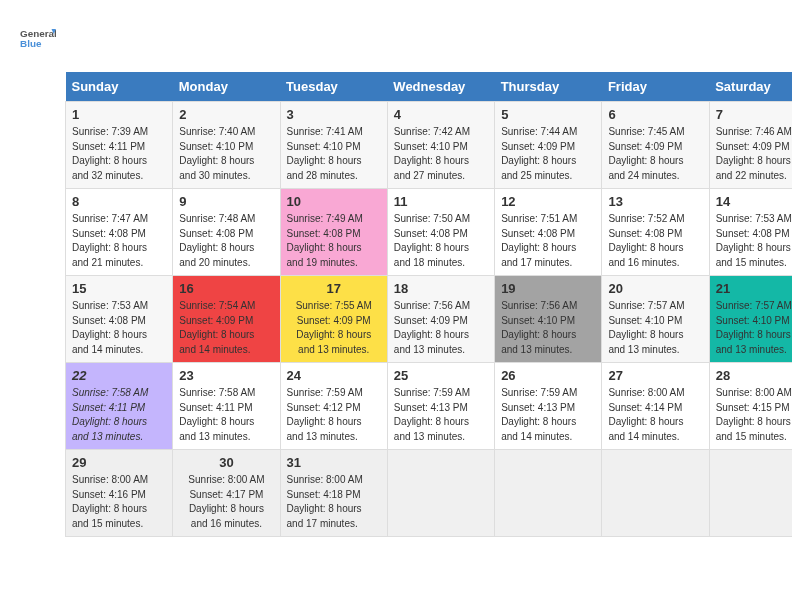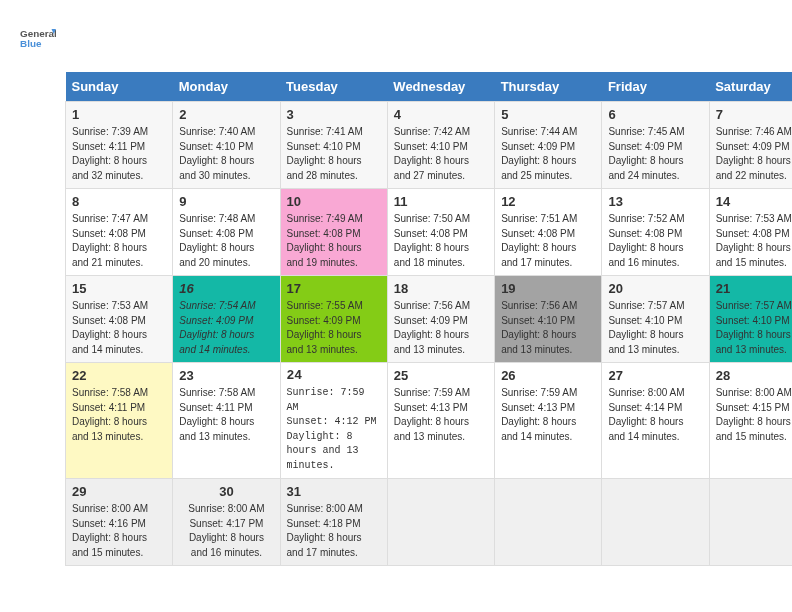--- a/index.html
+++ b/index.html
@@ -225,29 +225,29 @@
       </tr>
       <tr>
         <td style="background: rgb(247, 247, 247);">
         <span class="day-num">15</span>
         <div class="day-info">
           Sunrise: 7:53 AM<br>
           Sunset: 4:08 PM<br>
           Daylight: 8 hours and 14 minutes.
         </div>
       </td>
-        <td style="background: #14b8a6; font-style: italic;">
+        <td style="background: #ef4444;">
         <span class="day-num">16</span>
         <div class="day-info">
           Sunrise: 7:54 AM<br>
           Sunset: 4:09 PM<br>
           Daylight: 8 hours and 14 minutes.
         </div>
       </td>
-        <td style="background: #84cc16;">
+        <td style="background: #fde047; text-align: center;">
         <span class="day-num">17</span>
         <div class="day-info">
           Sunrise: 7:55 AM<br>
           Sunset: 4:09 PM<br>
           Daylight: 8 hours and 13 minutes.
         </div>
       </td>
         <td style="background: rgb(247, 247, 247);">
         <span class="day-num">18</span>
         <div class="day-info">
@@ -275,37 +275,37 @@
         <td style="background: #14b8a6;">
         <span class="day-num">21</span>
         <div class="day-info">
           Sunrise: 7:57 AM<br>
           Sunset: 4:10 PM<br>
           Daylight: 8 hours and 13 minutes.
         </div>
       </td>
       </tr>
       <tr>
-        <td style="background: #fef9c3;">
+        <td style="background: #c4b5fd; font-style: italic;">
         <span class="day-num">22</span>
         <div class="day-info">
           Sunrise: 7:58 AM<br>
           Sunset: 4:11 PM<br>
           Daylight: 8 hours and 13 minutes.
         </div>
       </td>
         <td style="background: rgb(255, 255, 255);">
         <span class="day-num">23</span>
         <div class="day-info">
           Sunrise: 7:58 AM<br>
           Sunset: 4:11 PM<br>
           Daylight: 8 hours and 13 minutes.
         </div>
       </td>
-        <td style="background: rgb(255, 255, 255); font-family: Liberation Mono, monospace;">
+        <td style="background: rgb(255, 255, 255);">
         <span class="day-num">24</span>
         <div class="day-info">
           Sunrise: 7:59 AM<br>
           Sunset: 4:12 PM<br>
           Daylight: 8 hours and 13 minutes.
         </div>
       </td>
         <td style="background: rgb(255, 255, 255); border-radius: 28px;">
         <span class="day-num">25</span>
         <div class="day-info">

